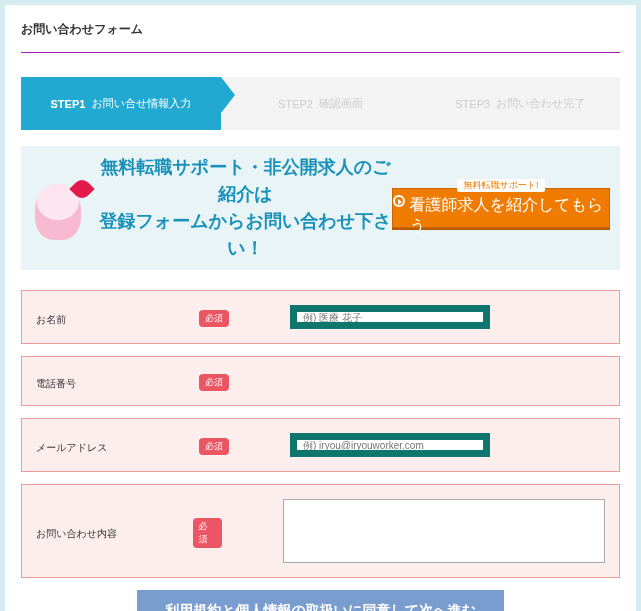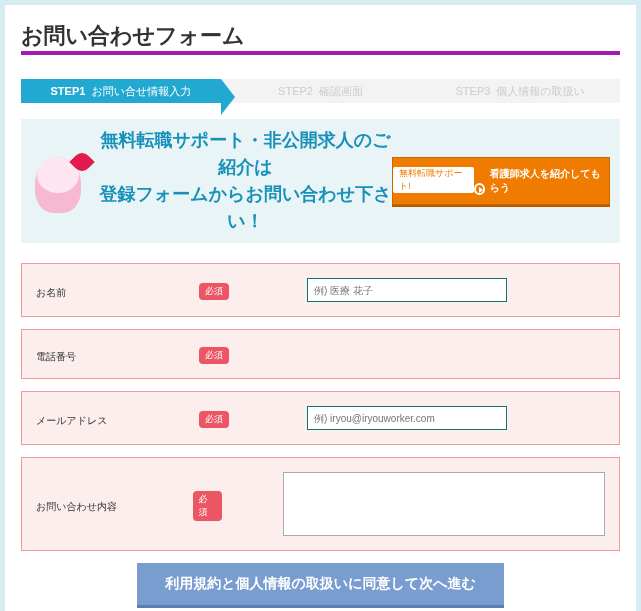--- a/index.html
+++ b/index.html
@@ -1,39 +1,39 @@
 <!DOCTYPE html>
 <html><head>
 <meta charset="utf-8">
 <style>
 * { box-sizing: border-box; margin: 0; padding: 0; }
 body { font-family: "Hiragino Kaku Gothic Pro", Meiryo, sans-serif; background: #d5edf0; width: 641px; }
 .container { background: #fff; margin: 5px; padding: 16px 16px 24px; }
-.page-title { font-size: 22px; font-weight: bold; color: #333; border-bottom: 4px solid #a21caf; margin-bottom: 24px; }
+.page-title { font-size: 12px; font-weight: bold; color: #333; border-bottom: 1px solid #a21caf; padding-bottom: 14px; margin-bottom: 24px; }
 .steps { display: flex; margin-bottom: 16px; }
-.step { flex: 1; height: 24px; display: flex; align-items: center; justify-content: center; font-size: 11px; color: #ccc; background: #f3f3f3; position: relative; }
+.step { flex: 1; height: 53px; display: flex; align-items: center; justify-content: center; font-size: 11px; color: #ccc; background: #f3f3f3; position: relative; }
 .step.active { background: #22a9d1; color: #fff; }
 .step.active .step-num { font-weight: bold; }
 .step.active::after { content:""; position:absolute; right:-14px; top:0; border-left:14px solid #22a9d1; border-top:18px solid transparent; border-bottom:18px solid transparent; z-index:2; }
 .step-num { margin-right: 6px; }
 .banner { display:flex; align-items:center; background:#e9f4f7; padding:8px 10px; margin-bottom:20px; }
 .mascot { width:60px; height:64px; flex-shrink:0; position:relative; margin-right:8px; }
 .mascot .deer { width:46px; height:56px; background:#f7b9cf; border-radius:48% 48% 40% 40%; position:absolute; bottom:0; left:4px; }
 .mascot .face { position:absolute; width:42px; height:36px; background:#fde6ef; border-radius:50%; top:8px; left:6px; }
 .mascot .butterfly { position:absolute; right:0; top:4px; width:18px; height:18px; background:#e31b4c; border-radius:50% 0 50% 0; transform:rotate(45deg);}
 .banner-text { flex:1; color:#1791b9; font-weight:bold; font-size:18px; line-height:1.5;text-align:center; }
-.banner-btn { background:#ef7c00; border:1px solid #cb6500; color:#fff; width:218px; height:48px; display:flex; flex-direction:row; align-items:center; justify-content:center; cursor:pointer; box-shadow:0 2px 0 #b85a00; }
+.banner-btn { background:#ef7c00; border:1px solid #cb6500; color:#fff; width:218px; height:40px; display:flex; flex-direction:column; align-items:center; justify-content:center; cursor:pointer; box-shadow:0 2px 0 #b85a00; }
 .banner-btn .small { font-size:9px; background:#fff; color:#ef7c00; padding:0 6px; border-radius:2px; margin-bottom:3px; }
-.banner-btn .big { font-size:10px; font-weight:bold; display:flex; align-items:flex-end; }
+.banner-btn .big { font-size:16px; font-weight:normal; display:flex; align-items:flex-start; }
 .banner-btn .arrow { display:inline-block; width:12px; height:12px; border:2px solid #fff; border-radius:50%; margin-right:5px; position:relative; }
 .banner-btn .arrow::after{content:"";position:absolute;left:3px;top:2px;border-left:4px solid #fff;border-top:3px solid transparent;border-bottom:3px solid transparent;}
 .field { border:1px solid #f19a9a; background:#fdeeee; padding:14px 14px; margin-bottom:12px; display:flex; align-items:center;gap:43px; }
 .field-label { width:120px; font-size:10px; color:#333; padding-top:5px; }
 .req { display:inline-block; background:#ec5564; color:#fff; font-size:9px; padding:2px 6px; border-radius:4px; margin-right:18px; margin-top:3px; }
-.field input[type=text]{ width:200px; height:24px; font-size:10px; padding:0 6px; border:1px solid #0f766e; color:#555;margin-left:17px; }
+.field input[type=text]{ width:200px; height:24px; font-size:10px; padding:0 6px; border:7px solid #0f766e; color:#555; }
 .field textarea{ width:340px; height:64px; font-size:10px; padding:4px 6px; border:1px solid #aaa; resize:none; }
 .links { text-align:center; font-size:10px; color:#4a74c9; margin:16px 0 14px; }
 .links a { color:#4a74c9; text-decoration:none; cursor:pointer; }
 .links .sep { color:#ccc; margin:0 12px; }
 .submit { display:block; margin:0 auto; background:#7a9dd0; color:#fff; border:none; font-size:14px; font-weight:bold; padding:12px 28px; cursor:pointer; box-shadow:0 3px 0 #5c7eb3; }
 </style>
 </head>
 <body>
 
 <div class="container">
@@ -43,21 +43,21 @@
     <div class="step active">
       <span class="step-num">STEP1</span>
       <span>お問い合せ情報入力</span>
     </div>
     <div class="step">
       <span class="step-num">STEP2</span>
       <span>確認画面</span>
     </div>
     <div class="step">
       <span class="step-num">STEP3</span>
-      <span>個人情報の取扱い</span>
+      <span>お問い合わせ完了</span>
     </div>
   </div>
 
   <div class="banner">
     <div class="mascot">
       <div class="deer"></div>
         <div class="face"></div>
         <div class="butterfly"></div>
     </div>
     <div class="banner-text">

